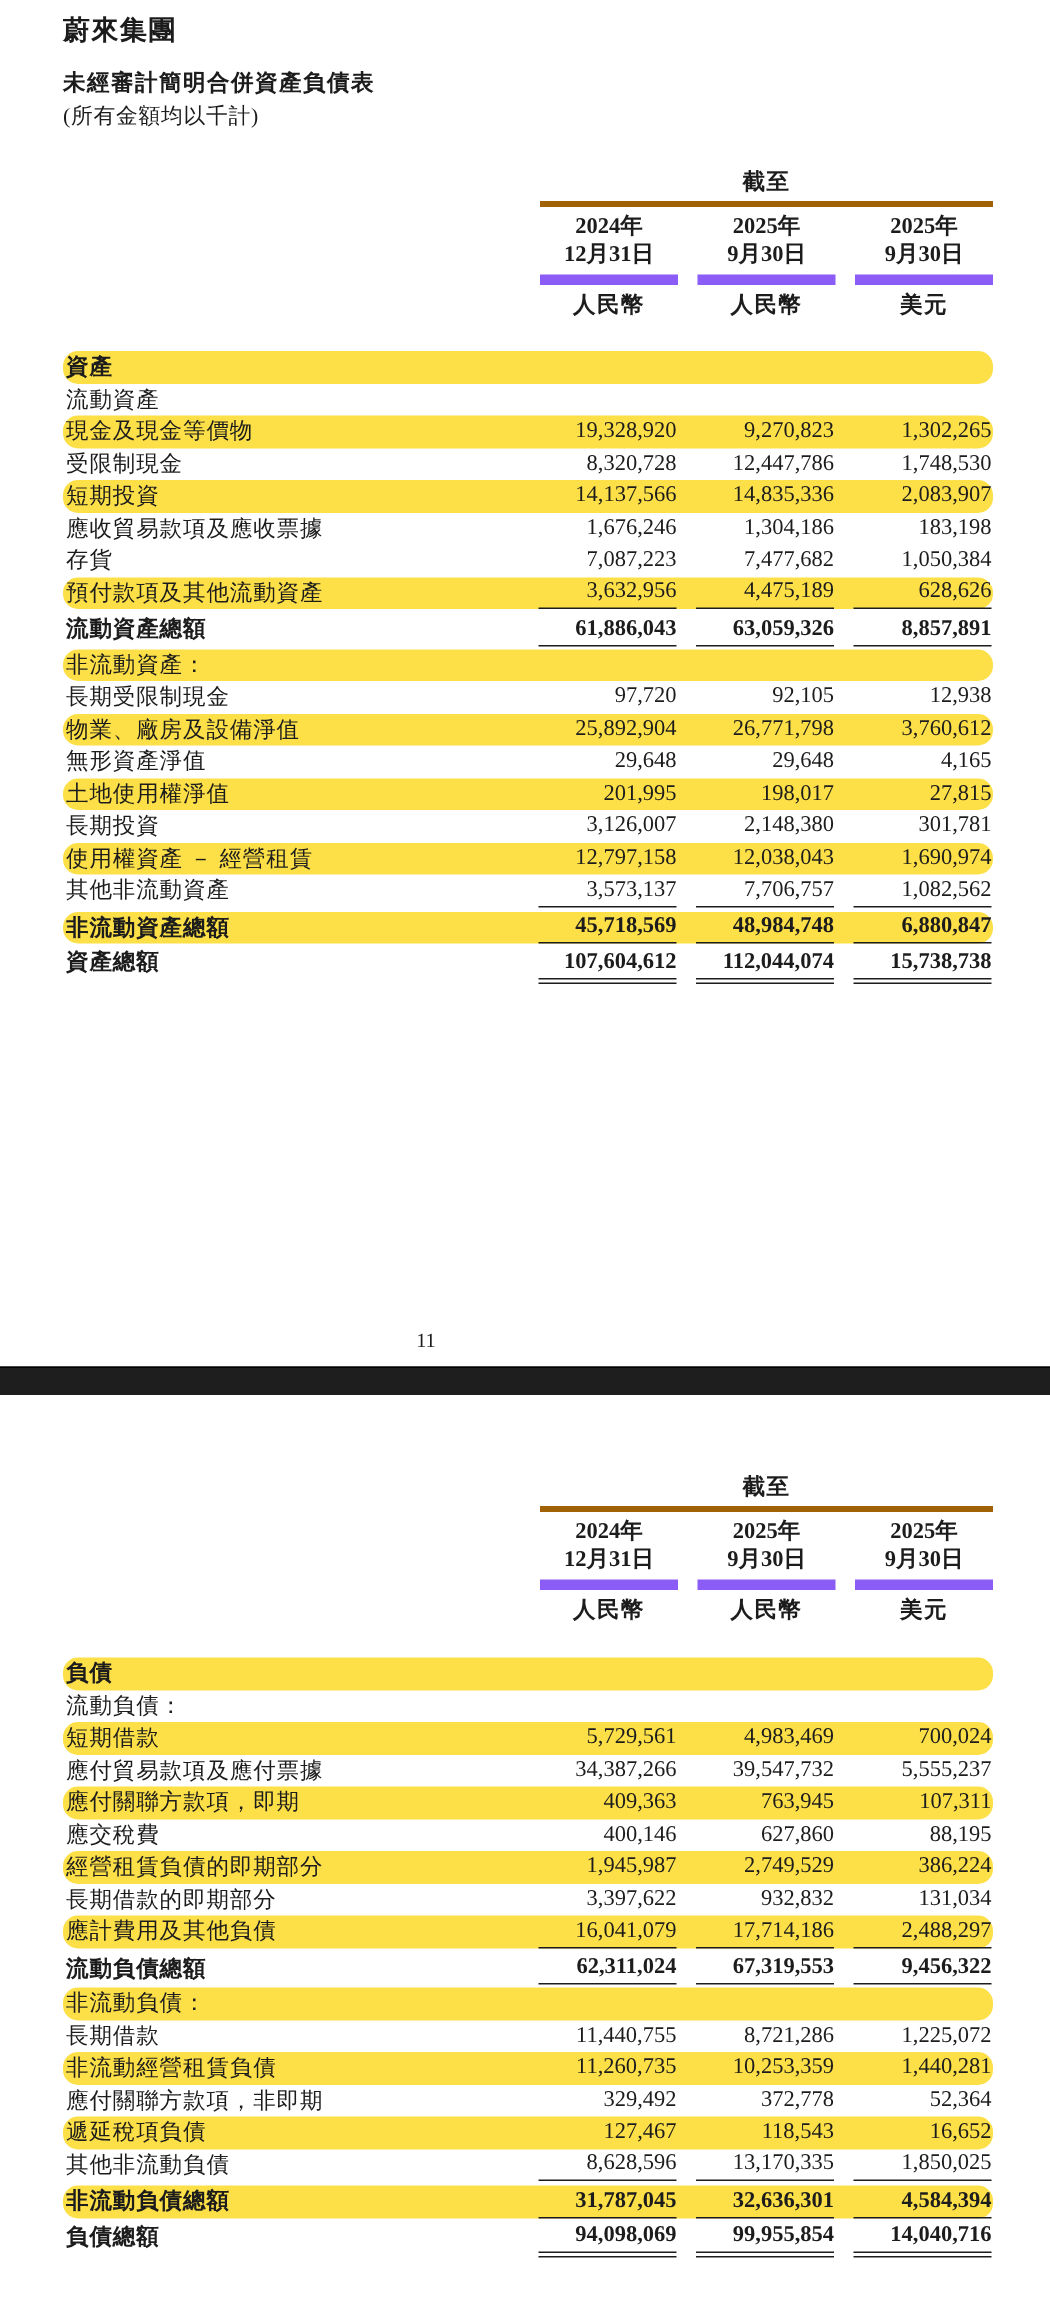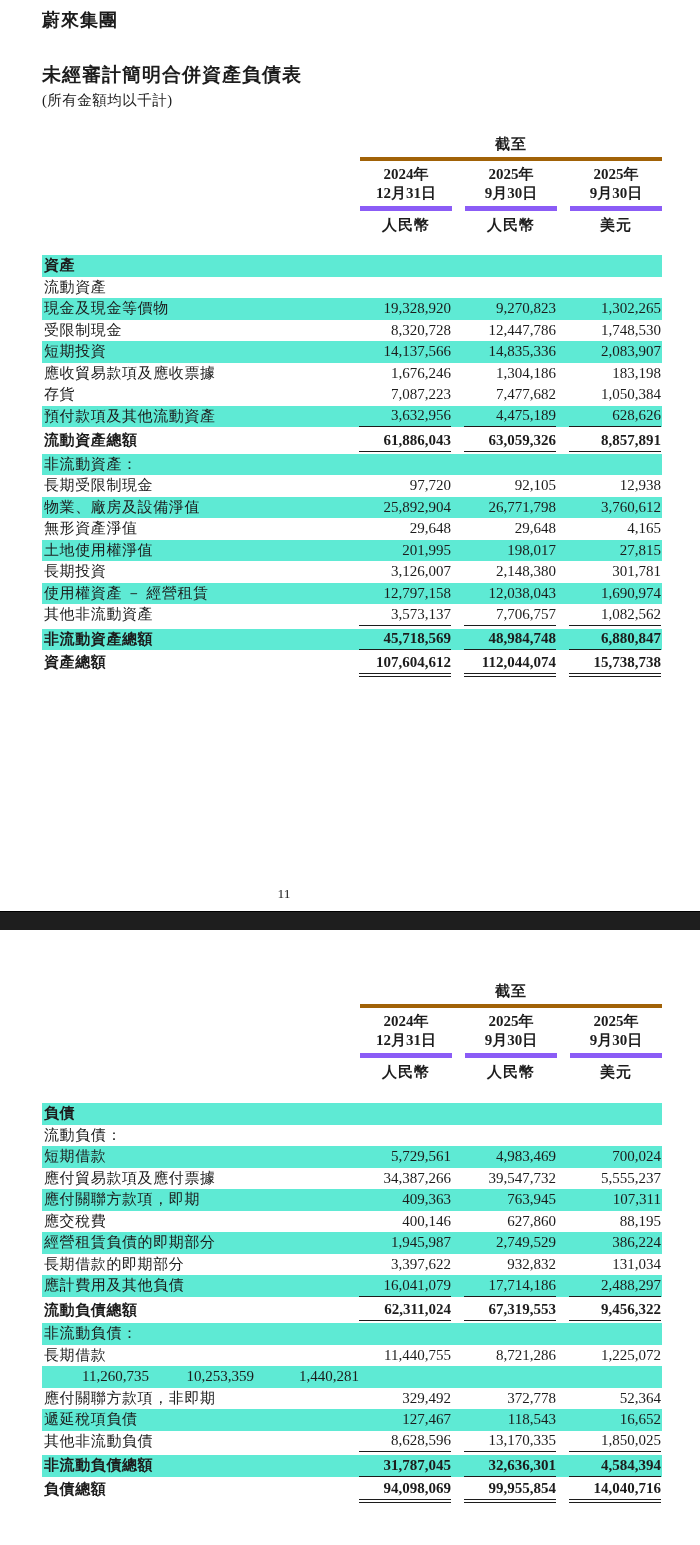--- a/index.html
+++ b/index.html
@@ -8,46 +8,46 @@
     width:700px;height:1545px;
     background:#ffffff;
     color:#1c1c1c;
     font-family:"Liberation Serif","DejaVu Serif",serif;
     overflow:hidden;
   }
   .page-inner{padding:0 38px 0 42px;}
 
   
   .company{padding-top:8px;font-size:18px;font-weight:bold;letter-spacing:1px;}
-  .doc-title{margin-top:30px;font-size:19px;font-weight:bold;letter-spacing:1px;}
+  .doc-title{margin-top:14px;font-size:15px;font-weight:bold;letter-spacing:1px;}
   .doc-sub{margin-top:3px;font-size:14.5px;letter-spacing:0.5px;}
 
   
   .col-head{
     width:302px;margin-left:auto;
     font-size:15px;font-weight:bold;text-align:center;
   }
   .as-of{padding-bottom:3px;border-bottom:4px solid #a16207;letter-spacing:1px;}
   .date-row,.cur-row{display:flex;}
   .date-cell{
     width:92px;margin-left:13px;
     padding:4px 0 3px;line-height:19px;
-    border-bottom:5px solid #8b5cf6;
+    border-bottom:7px solid #8b5cf6;
   }
   .date-cell:first-child,.cur-cell:first-child{margin-left:0;}
   .cur-cell{width:92px;margin-left:13px;padding-top:5px;line-height:19px;letter-spacing:1px;}
 
   
   .fin-table{margin-top:20px;font-size:15px;}
   .row{
     display:flex;align-items:center;
     min-height:21.5px;
     padding:0 1px 0 2px;
   }
-  .row.hl{background:#5eead4;}
+  .row.hl{background:#fde047;border-radius:10px;}
   .row.bold{font-weight:bold;}
   .lbl{flex:1;letter-spacing:0.6px;white-space:nowrap;}
   .num{
     width:92px;margin-left:13px;
     text-align:right;white-space:nowrap;
     align-self:stretch;display:flex;align-items:center;justify-content:flex-end;
   }
   .rule-s{margin-bottom:3px;}
   .rule-s .num{border-bottom:1px solid #1c1c1c;}
   .total{margin-top:1px;margin-bottom:2px;}
@@ -308,20 +308,21 @@
             <div class="num"></div>
             <div class="num"></div>
           </div>
           <div class="row">
             <div class="lbl">長期借款</div>
             <div class="num">11,440,755</div>
             <div class="num">8,721,286</div>
             <div class="num">1,225,072</div>
           </div>
           <div class="row hl">
+            <div class="lbl">非流動經營租賃負債</div>
             <div class="num">11,260,735</div>
             <div class="num">10,253,359</div>
             <div class="num">1,440,281</div>
           </div>
           <div class="row">
             <div class="lbl">應付關聯方款項，非即期</div>
             <div class="num">329,492</div>
             <div class="num">372,778</div>
             <div class="num">52,364</div>
           </div>

